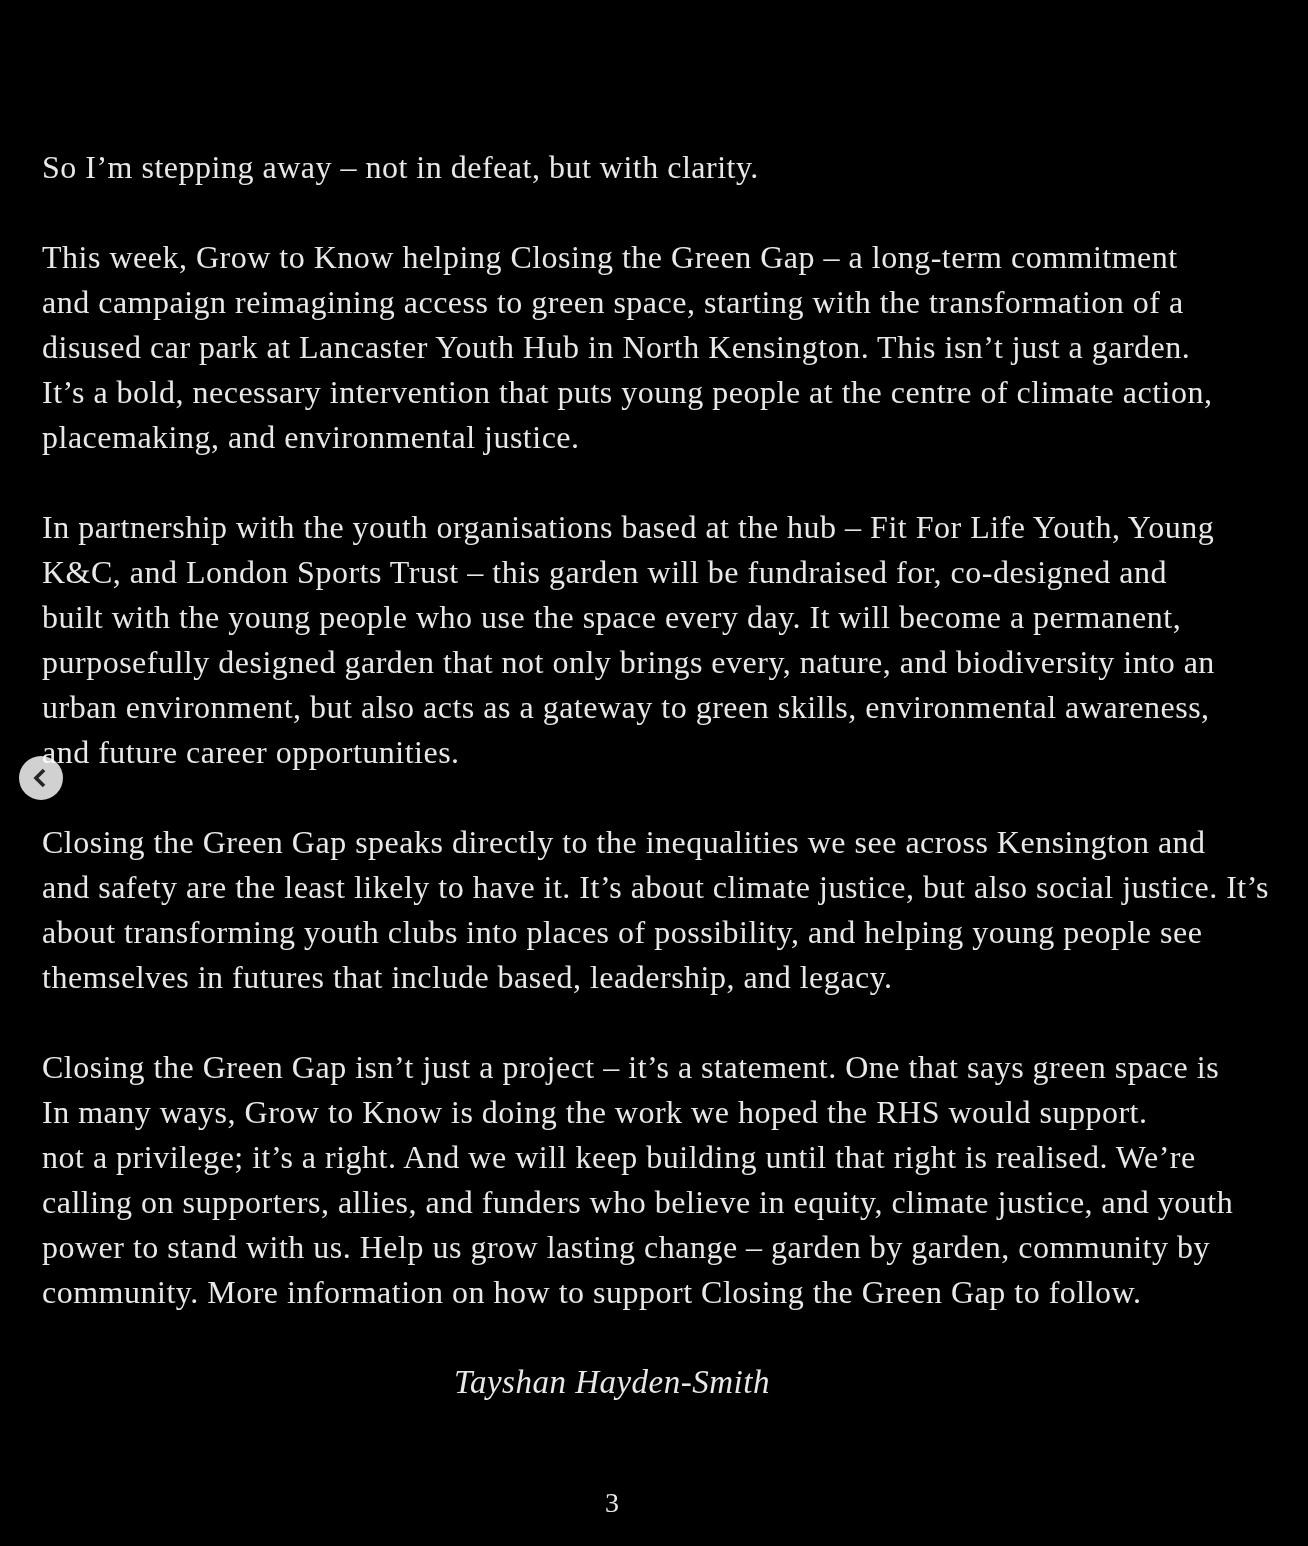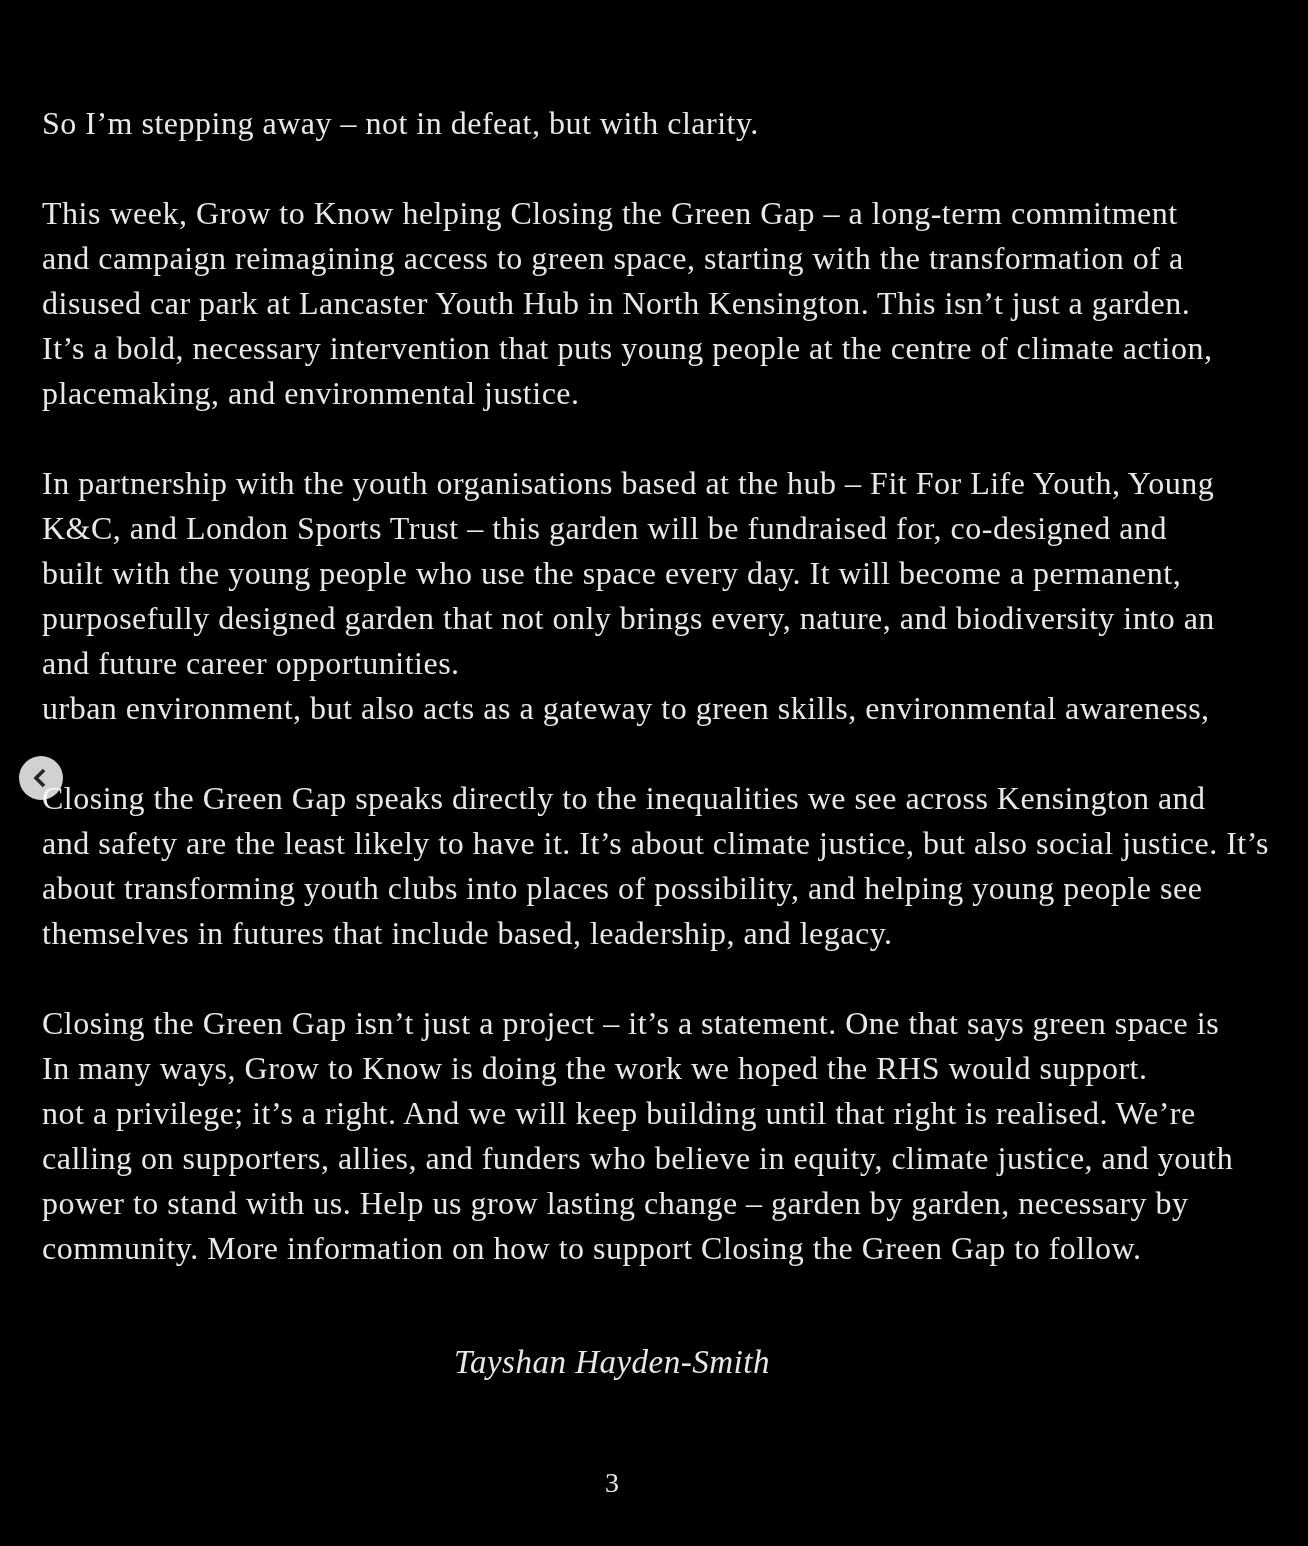--- a/index.html
+++ b/index.html
@@ -11,30 +11,31 @@
     overflow: hidden;
     font-family: "Liberation Serif", "DejaVu Serif", serif;
   }
   .page {
     position: absolute;
     inset: 0;
     color: #e8e8e8;
   }
   .content {
     padding: 101px 0 0 42px;
+    margin-top: 44px;
   }
   .para { margin: 0 0 45px 0; }
   .line {
     font-size: 32px;
     line-height: 45px;
     letter-spacing: 0.5px;
     white-space: nowrap;
   }
   .signature {
-    margin-top: 69px;
+    margin-top: 45px;
     width: 1224px;
     text-align: center;
     font-style: italic;
     font-size: 33px;
     line-height: 45px;
     letter-spacing: 0.5px;
   }
   .page-number {
     margin-top: 80px;
     width: 1224px;
@@ -72,35 +73,35 @@
         <div class="line">and campaign reimagining access to green space, starting with the transformation of a</div>
         <div class="line">disused car park at Lancaster Youth Hub in North Kensington. This isn’t just a garden.</div>
         <div class="line">It’s a bold, necessary intervention that puts young people at the centre of climate action,</div>
         <div class="line">placemaking, and environmental justice.</div>
       </div>
       <div class="para">
         <div class="line">In partnership with the youth organisations based at the hub – Fit For Life Youth, Young</div>
         <div class="line">K&amp;C, and London Sports Trust – this garden will be fundraised for, co-designed and</div>
         <div class="line">built with the young people who use the space every day. It will become a permanent,</div>
         <div class="line">purposefully designed garden that not only brings every, nature, and biodiversity into an</div>
+        <div class="line">urban environment, but also acts as a gateway to green skills, environmental awareness,</div>
         <div class="line">and future career opportunities.</div>
-        <div class="line">urban environment, but also acts as a gateway to green skills, environmental awareness,</div>
       </div>
       <div class="para">
         <div class="line">Closing the Green Gap speaks directly to the inequalities we see across Kensington and</div>
         <div class="line">and safety are the least likely to have it. It’s about climate justice, but also social justice. It’s</div>
         <div class="line">about transforming youth clubs into places of possibility, and helping young people see</div>
         <div class="line">themselves in futures that include based, leadership, and legacy.</div>
       </div>
       <div class="para">
         <div class="line">Closing the Green Gap isn’t just a project – it’s a statement. One that says green space is</div>
         <div class="line">In many ways, Grow to Know is doing the work we hoped the RHS would support.</div>
         <div class="line">not a privilege; it’s a right. And we will keep building until that right is realised. We’re</div>
         <div class="line">calling on supporters, allies, and funders who believe in equity, climate justice, and youth</div>
-        <div class="line">power to stand with us. Help us grow lasting change – garden by garden, necessary by</div>
+        <div class="line">power to stand with us. Help us grow lasting change – garden by garden, community by</div>
         <div class="line">community. More information on how to support Closing the Green Gap to follow.</div>
       </div>
     </div>
   <div class="signature">Tayshan Hayden-Smith</div>
   <div class="page-number">3</div>
 </div>
 
 <button class="prev-btn">
   <span>
     <svg width="24" height="24" viewBox="0 0 24 24">

